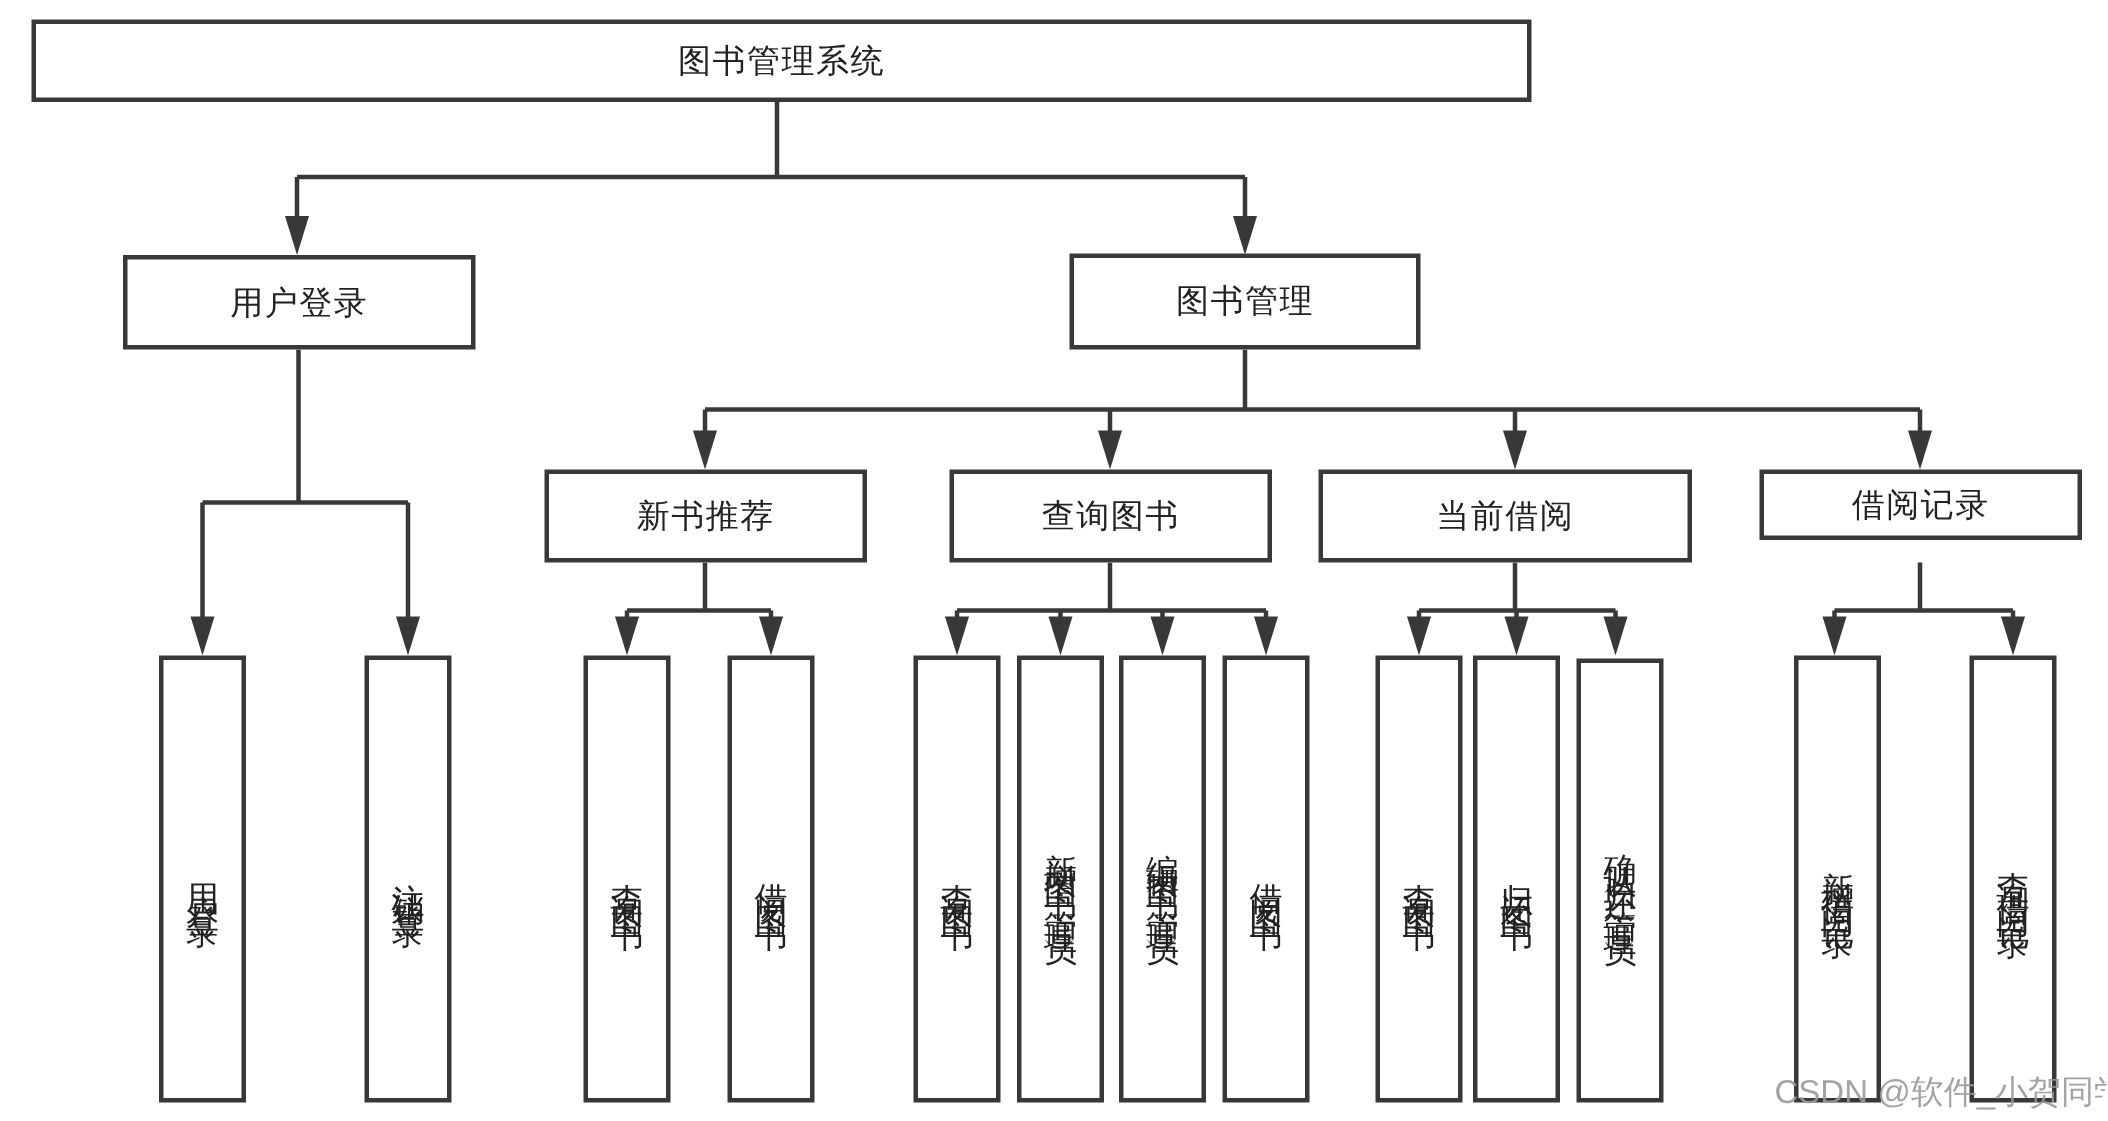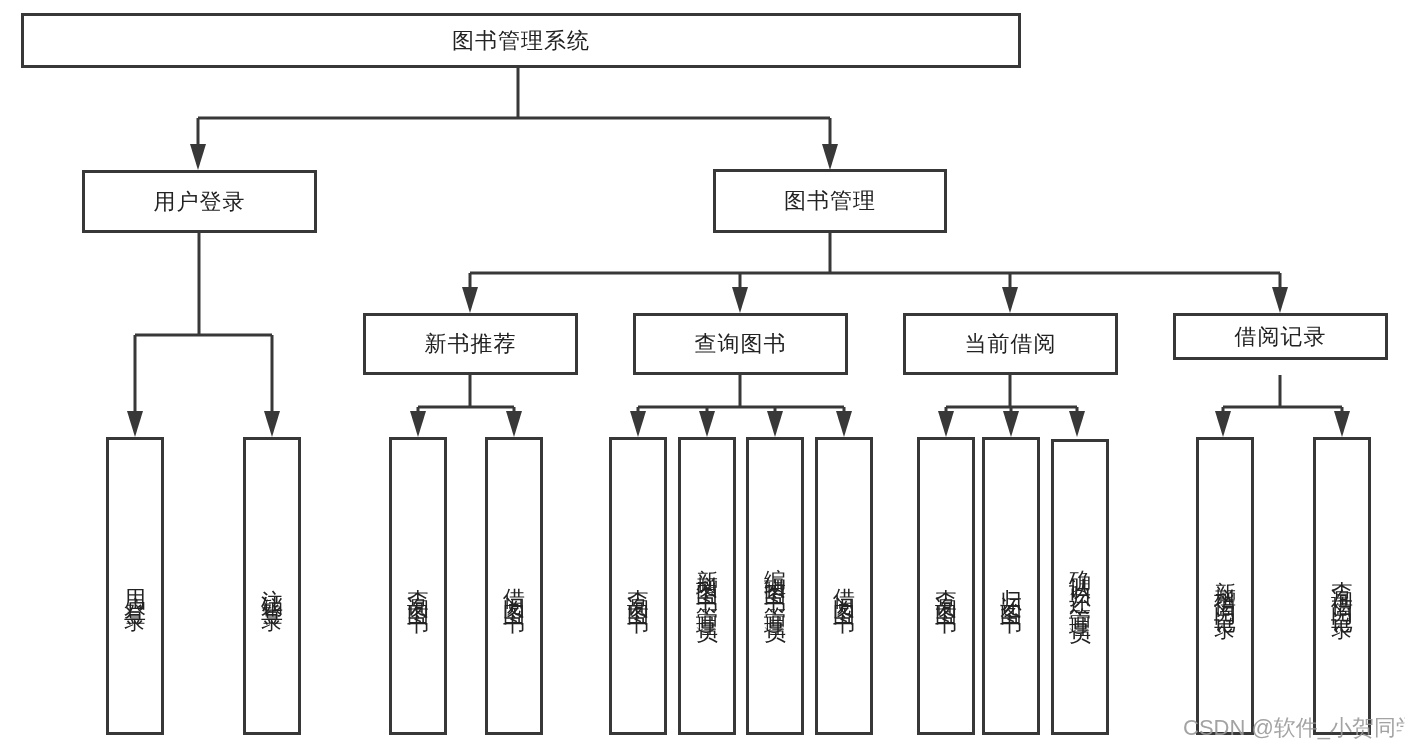--- a/index.html
+++ b/index.html
@@ -101,21 +101,21 @@
   <div class="node" style="left:713px;top:169px;width:234px;height:64px">
     <span>图书管理</span>
   </div>
 
   <div class="node" style="left:363px;top:313px;width:215px;height:62px">
     <span>新书推荐</span>
   </div>
   <div class="node" style="left:633px;top:313px;width:215px;height:62px">
     <span>查询图书</span>
   </div>
-  <div class="node" style="left:903px;top:313px;width:215px;height:62px">
+  <div class="node" style="left:879px;top:313px;width:249px;height:62px">
     <span>当前借阅</span>
   </div>
   <div class="node" style="left:1173px;top:313px;width:215px;height:47px">
     <span>借阅记录</span>
   </div>
 
   <div class="node leaf" style="left:106px;top:437px;width:58px;height:298px">
     <span>用户登录</span>
   </div>
   <div class="node leaf" style="left:243px;top:437px;width:58px;height:298px">

